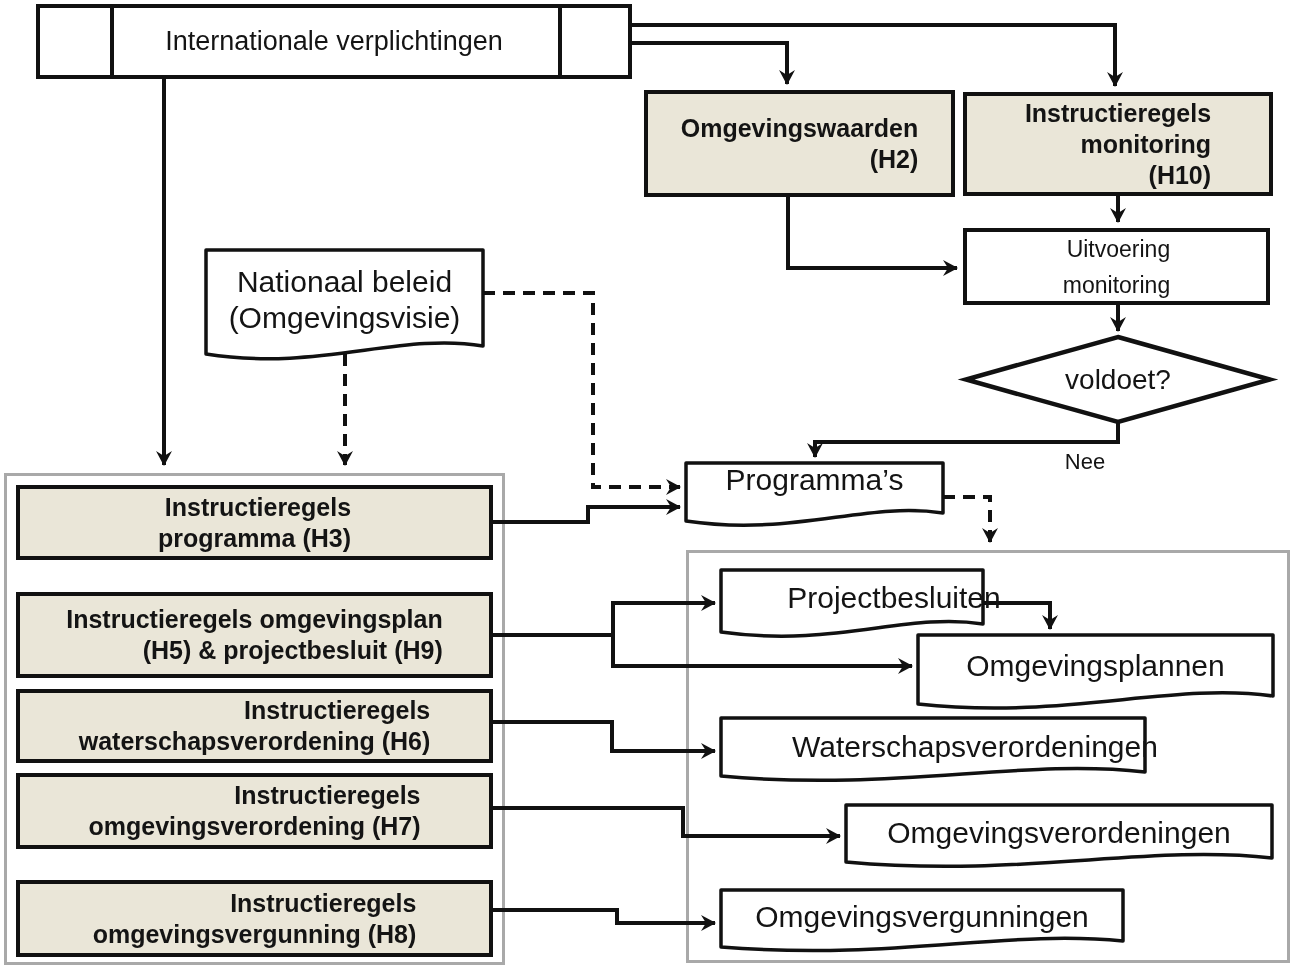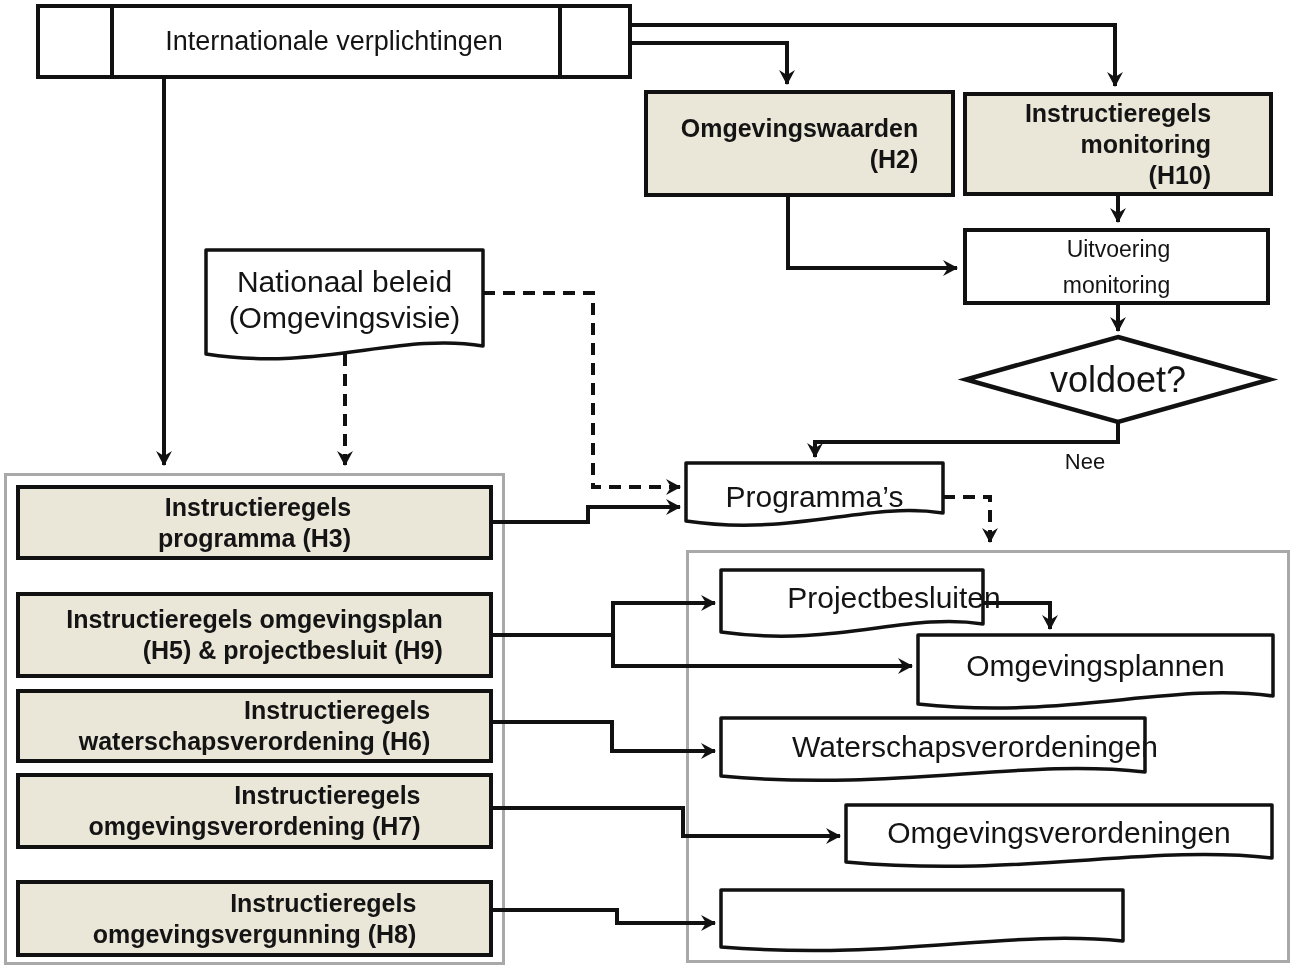--- a/index.html
+++ b/index.html
@@ -80,30 +80,31 @@
 
   <div class="node rectbox beige" style="left:632px;top:90px;width:311px;height:107px;margin-left:12px;">Omgevingswaarden
 (H2)</div>
   <div class="node rectbox beige" style="left:963px;top:92px;width:310px;height:104px;">Instructieregels
 monitoring
 (H10)</div>
 
   <div class="node rectbox plain" style="left:963px;top:228px;width:307px;height:77px;">Uitvoering
 monitoring</div>
 
-  <div class="freelabel" style="left:966px;top:352px;width:304px;height:55px;font-size:36px;">voldoet?</div>
+  <div class="freelabel" style="left:966px;top:352px;width:304px;height:55px;font-size:28px;">voldoet?</div>
   <div class="freelabel" style="left:1030px;top:444px;width:110px;height:36px;font-size:22px;">Nee</div>
 
   <div class="freelabel doclabel" style="left:206px;top:252px;width:277px;height:95px;">Nationaal beleid
 (Omgevingsvisie)</div>
-  <div class="freelabel doclabel" style="left:686px;top:471px;width:217px;height:52px;padding-left:40px;">Programma’s</div>
+  <div class="freelabel doclabel" style="left:686px;top:454px;width:217px;height:52px;padding-left:40px;">Programma’s</div>
   <div class="freelabel doclabel" style="left:721px;top:570px;width:312px;height:56px;margin-left:17px;">Projectbesluiten</div>
   <div class="freelabel doclabel" style="left:918px;top:635px;width:355px;height:62px;">Omgevingsplannen</div>
   <div class="freelabel doclabel" style="left:721px;top:718px;width:424px;height:57px;margin-left:42px;">Waterschapsverordeningen</div>
   <div class="freelabel doclabel" style="left:846px;top:805px;width:426px;height:55px;">Omgevingsverordeningen</div>
+  <div class="freelabel doclabel" style="left:721px;top:890px;width:402px;height:53px;">Omgevingsvergunningen</div>
 
   <div class="node rectbox beige" style="left:16px;top:485px;width:477px;height:75px;">Instructieregels
 programma (H3)</div>
   <div class="node rectbox beige" style="left:16px;top:592px;width:477px;height:86px;">Instructieregels omgevingsplan
 (H5) &amp; projectbesluit (H9)</div>
   <div class="node rectbox beige" style="left:16px;top:689px;width:477px;height:74px;">Instructieregels
 waterschapsverordening (H6)</div>
   <div class="node rectbox beige" style="left:16px;top:773px;width:477px;height:76px;">Instructieregels
 omgevingsverordening (H7)</div>
   <div class="node rectbox beige" style="left:16px;top:880px;width:477px;height:77px;">Instructieregels

